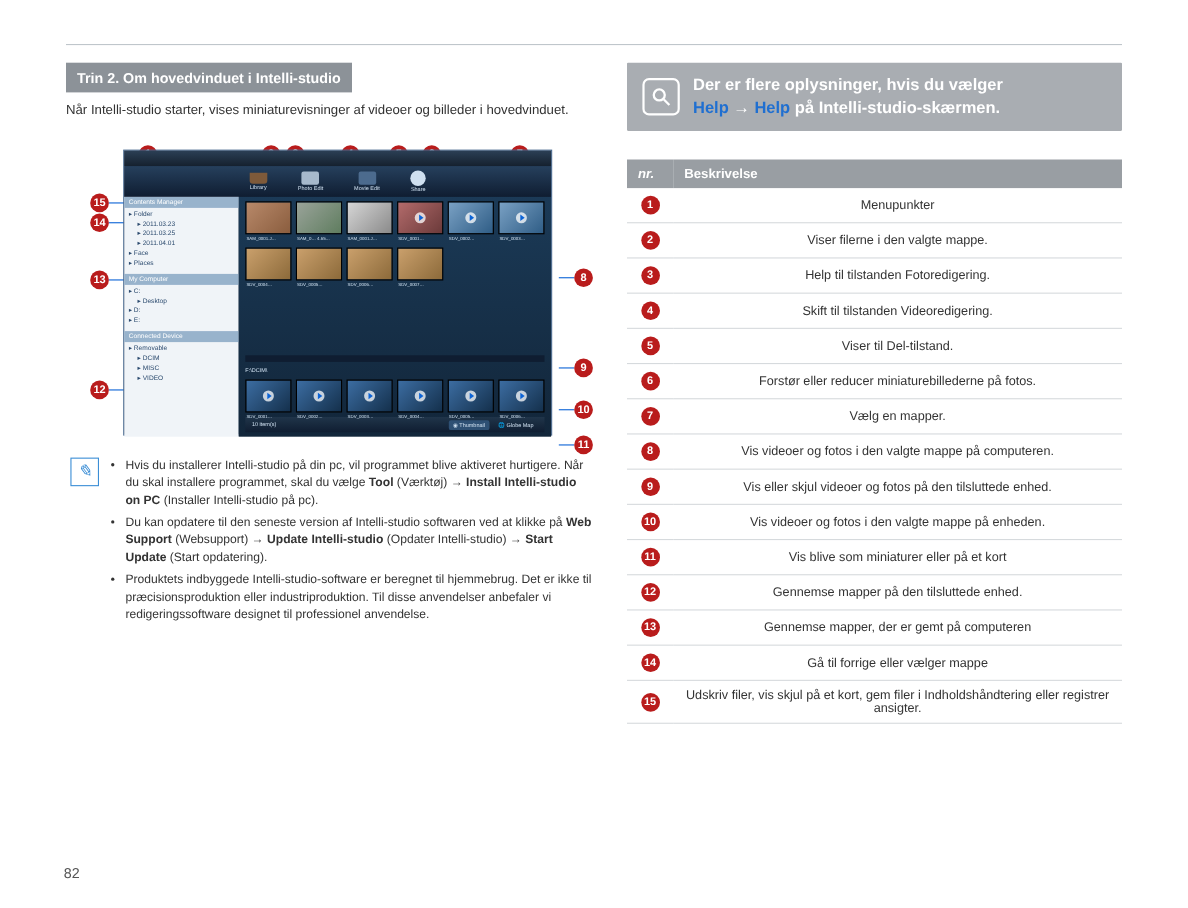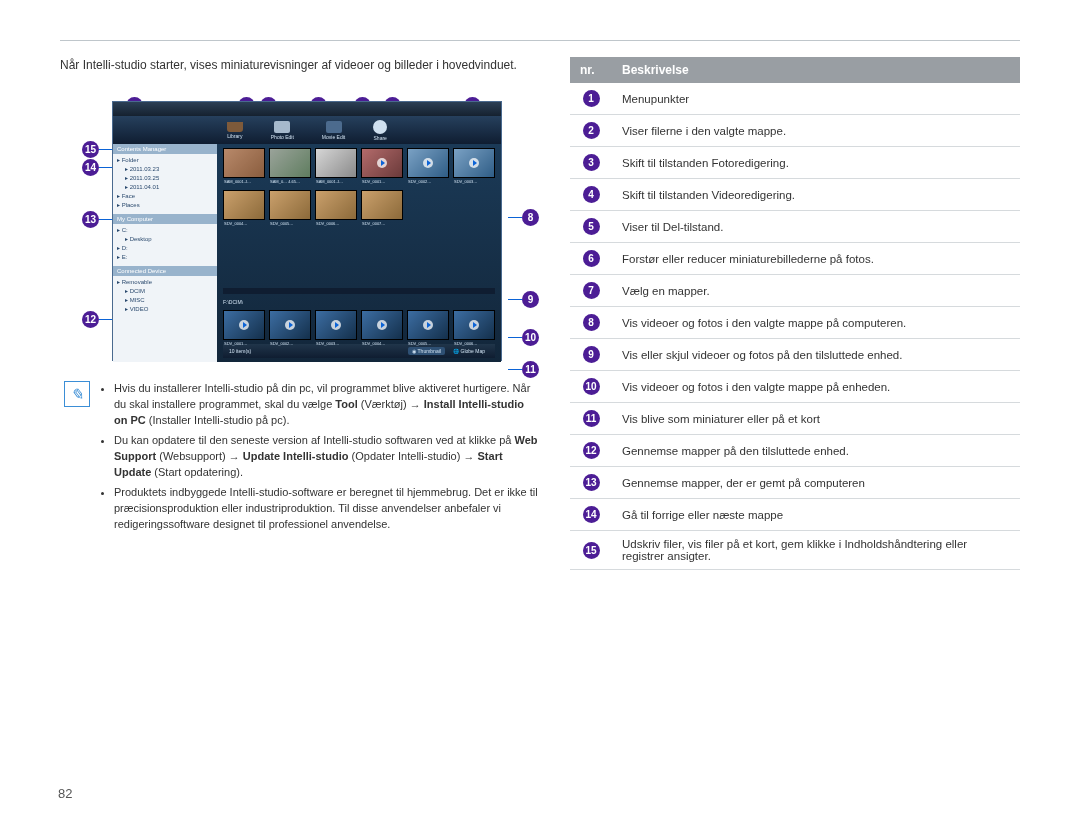--- a/index.html
+++ b/index.html
@@ -10,21 +10,21 @@
   .two-col { display: flex; gap: 30px; }
   .col-left { flex: 0 0 480px; }
   .col-right { flex: 1; }
 
   .step-header { display: inline-block; background: #8c9298; color: #fff; font-size: 13px; font-weight: 600; padding: 6px 10px; margin-bottom: 8px; }
   .intro { font-size: 12px; color: #333; line-height: 1.35; margin-bottom: 28px; }
 
   
   .figure-wrap { position: relative; width: 440px; margin-left: 24px; }
   .callout { position: absolute; display: flex; align-items: center; }
-  .num { width: 17px; height: 17px; border-radius: 50%; background: #4c1d95; color: #fff; font-size: 10px; font-weight: 700; display: inline-flex; align-items: center; justify-content: center; flex: 0 0 17px; }
+  .num { width: 17px; height: 17px; border-radius: 50%; background: #b91c1c; color: #fff; font-size: 10px; font-weight: 700; display: inline-flex; align-items: center; justify-content: center; flex: 0 0 17px; }
   .lead-h { width: 14px; height: 1px; background: #0b63d6; }
 
   .screenshot { width: 390px; height: 260px; margin: 10px 0 0 28px; background: linear-gradient(#0f1d31 60%, #19314d); border: 1px solid #4a6a8f; position: relative; }
   .ss-titlebar { height: 14px; background: linear-gradient(#2b3f55, #15212f); }
   .ss-tabs { height: 28px; background: linear-gradient(#26405d, #0f1d31); display: flex; align-items: center; justify-content: center; gap: 28px; }
   .ss-tab { display: flex; flex-direction: column; align-items: center; }
   .ss-tab .ico { width: 16px; height: 12px; background: #a6b9cc; border-radius: 2px; }
   .ss-tab .lbl { font-size: 5px; color: #cfe0f0; margin-top: 1px; }
   .ss-body { display: flex; height: 218px; }
   .ss-side { width: 108px; background: #f0f4f8; display: flex; flex-direction: column; font-size: 6px; color: #2b4a6e; }
@@ -48,35 +48,36 @@
 
   .tip-box { display: flex; align-items: center; gap: 12px; background: #a9adb2; color: #fff; padding: 10px 14px; border-radius: 1px; margin-bottom: 26px; }
   .tip-icon { width: 34px; height: 34px; border: 2px solid #fff; border-radius: 6px; display: flex; align-items: center; justify-content: center; flex: 0 0 34px; }
   .tip-icon svg { width: 20px; height: 20px; }
   .tip-text { font-size: 15px; font-weight: 600; line-height: 1.4; }
   .tip-text .link { color: #1f6fd1; }
   .tip-text .link2 { color: #1f6fd1; }
 
   table.desc { width: 100%; border-collapse: collapse; font-size: 11.5px; }
   table.desc th { background: #999ea3; color: #fff; font-weight: 600; text-align: left; padding: 6px 10px; font-size: 12px; }
-  table.desc th.nrh { width: 42px; }
-  table.desc td { border-bottom: 1px solid #d6dadd; padding: 7px 10px; vertical-align: middle; }
+  table.desc th.nrh { width: 42px; font-style: italic; }
+  table.desc td { border-bottom: 1px solid #d6dadd; padding: 7px 10px; vertical-align: middle; text-align: center; }
   table.desc td.nrc { text-align: center; }
 
   .page-num { position: absolute; bottom: 24px; left: 58px; font-size: 13px; color: #555; }
 </style>
 </head>
 <body>
 
 <div class="page">
   <hr class="rule">
 
   <div class="two-col">
 
     <div class="col-left">
+      <div class="step-header">Trin 2. Om hovedvinduet i Intelli-studio</div>
       <div class="intro">Når Intelli-studio starter, vises miniaturevisninger af videoer og billeder i hovedvinduet.</div>
 
       <div class="figure-wrap">
 
         <span class="num" style="position:absolute; top:-4px; left:42px;">1</span>
         <span class="num" style="position:absolute; top:-4px; left:154px;">2</span>
         <span class="num" style="position:absolute; top:-4px; left:176px;">3</span>
         <span class="num" style="position:absolute; top:-4px; left:226px;">4</span>
         <span class="num" style="position:absolute; top:-4px; left:270px;">5</span>
         <span class="num" style="position:absolute; top:-4px; left:300px;">6</span>
@@ -250,40 +251,52 @@
             <span>Du kan opdatere til den seneste version af Intelli-studio softwaren ved at klikke på </span><b>Web Support</b><span> (Websupport) → </span><b>Update Intelli-studio</b><span> (Opdater Intelli-studio) → </span><b>Start Update</b><span> (Start opdatering).</span>
           </li>
           <li>
             <span>Produktets indbyggede Intelli-studio-software er beregnet til hjemmebrug. Det er ikke til præcisionsproduktion eller industriproduktion. Til disse anvendelser anbefaler vi redigeringssoftware designet til professionel anvendelse.</span>
           </li>
         </ul>
       </div>
     </div>
 
     <div class="col-right">
+      <div class="tip-box">
+        <div class="tip-icon">
+          <svg viewBox="0 0 24 24" fill="none" stroke="#fff" stroke-width="2.5">
+              <circle cx="10" cy="10" r="6"></circle>
+              <line x1="15" y1="15" x2="21" y2="21"></line>
+            </svg>
+        </div>
+        <div class="tip-text">
+          <span>Der er flere oplysninger, hvis du vælger </span><br>
+          <span class="link">Help</span><span> → </span><span class="link2">Help</span><span> på Intelli-studio-skærmen.</span>
+        </div>
+      </div>
 
       <table class="desc">
         <thead>
           <tr>
             <th class="nrh">nr.</th>
             <th>Beskrivelse</th>
           </tr>
         </thead>
         <tbody id="desc-body">
             <tr>
               <td class="nrc"><span class="num" style="position: static;">1</span></td>
               <td>Menupunkter</td>
             </tr>
             <tr>
               <td class="nrc"><span class="num" style="position: static;">2</span></td>
               <td>Viser filerne i den valgte mappe.</td>
             </tr>
             <tr>
               <td class="nrc"><span class="num" style="position: static;">3</span></td>
-              <td>Skift til tilstanden Fotoredigering.</td>
+              <td>Help til tilstanden Fotoredigering.</td>
             </tr>
             <tr>
               <td class="nrc"><span class="num" style="position: static;">4</span></td>
               <td>Skift til tilstanden Videoredigering.</td>
             </tr>
             <tr>
               <td class="nrc"><span class="num" style="position: static;">5</span></td>
               <td>Viser til Del-tilstand.</td>
             </tr>
             <tr>
@@ -313,25 +326,25 @@
             <tr>
               <td class="nrc"><span class="num" style="position: static;">12</span></td>
               <td>Gennemse mapper på den tilsluttede enhed.</td>
             </tr>
             <tr>
               <td class="nrc"><span class="num" style="position: static;">13</span></td>
               <td>Gennemse mapper, der er gemt på computeren</td>
             </tr>
             <tr>
               <td class="nrc"><span class="num" style="position: static;">14</span></td>
-              <td>Gå til forrige eller næste mappe</td>
+              <td>Gå til forrige eller vælger mappe</td>
             </tr>
             <tr>
               <td class="nrc"><span class="num" style="position: static;">15</span></td>
-              <td>Udskriv filer, vis filer på et kort, gem klikke i Indholdshåndtering eller registrer ansigter.</td>
+              <td>Udskriv filer, vis skjul på et kort, gem filer i Indholdshåndtering eller registrer ansigter.</td>
             </tr>
           </tbody>
       </table>
     </div>
   </div>
 
   <div class="page-num">82</div>
 </div>
 
 </body></html>

